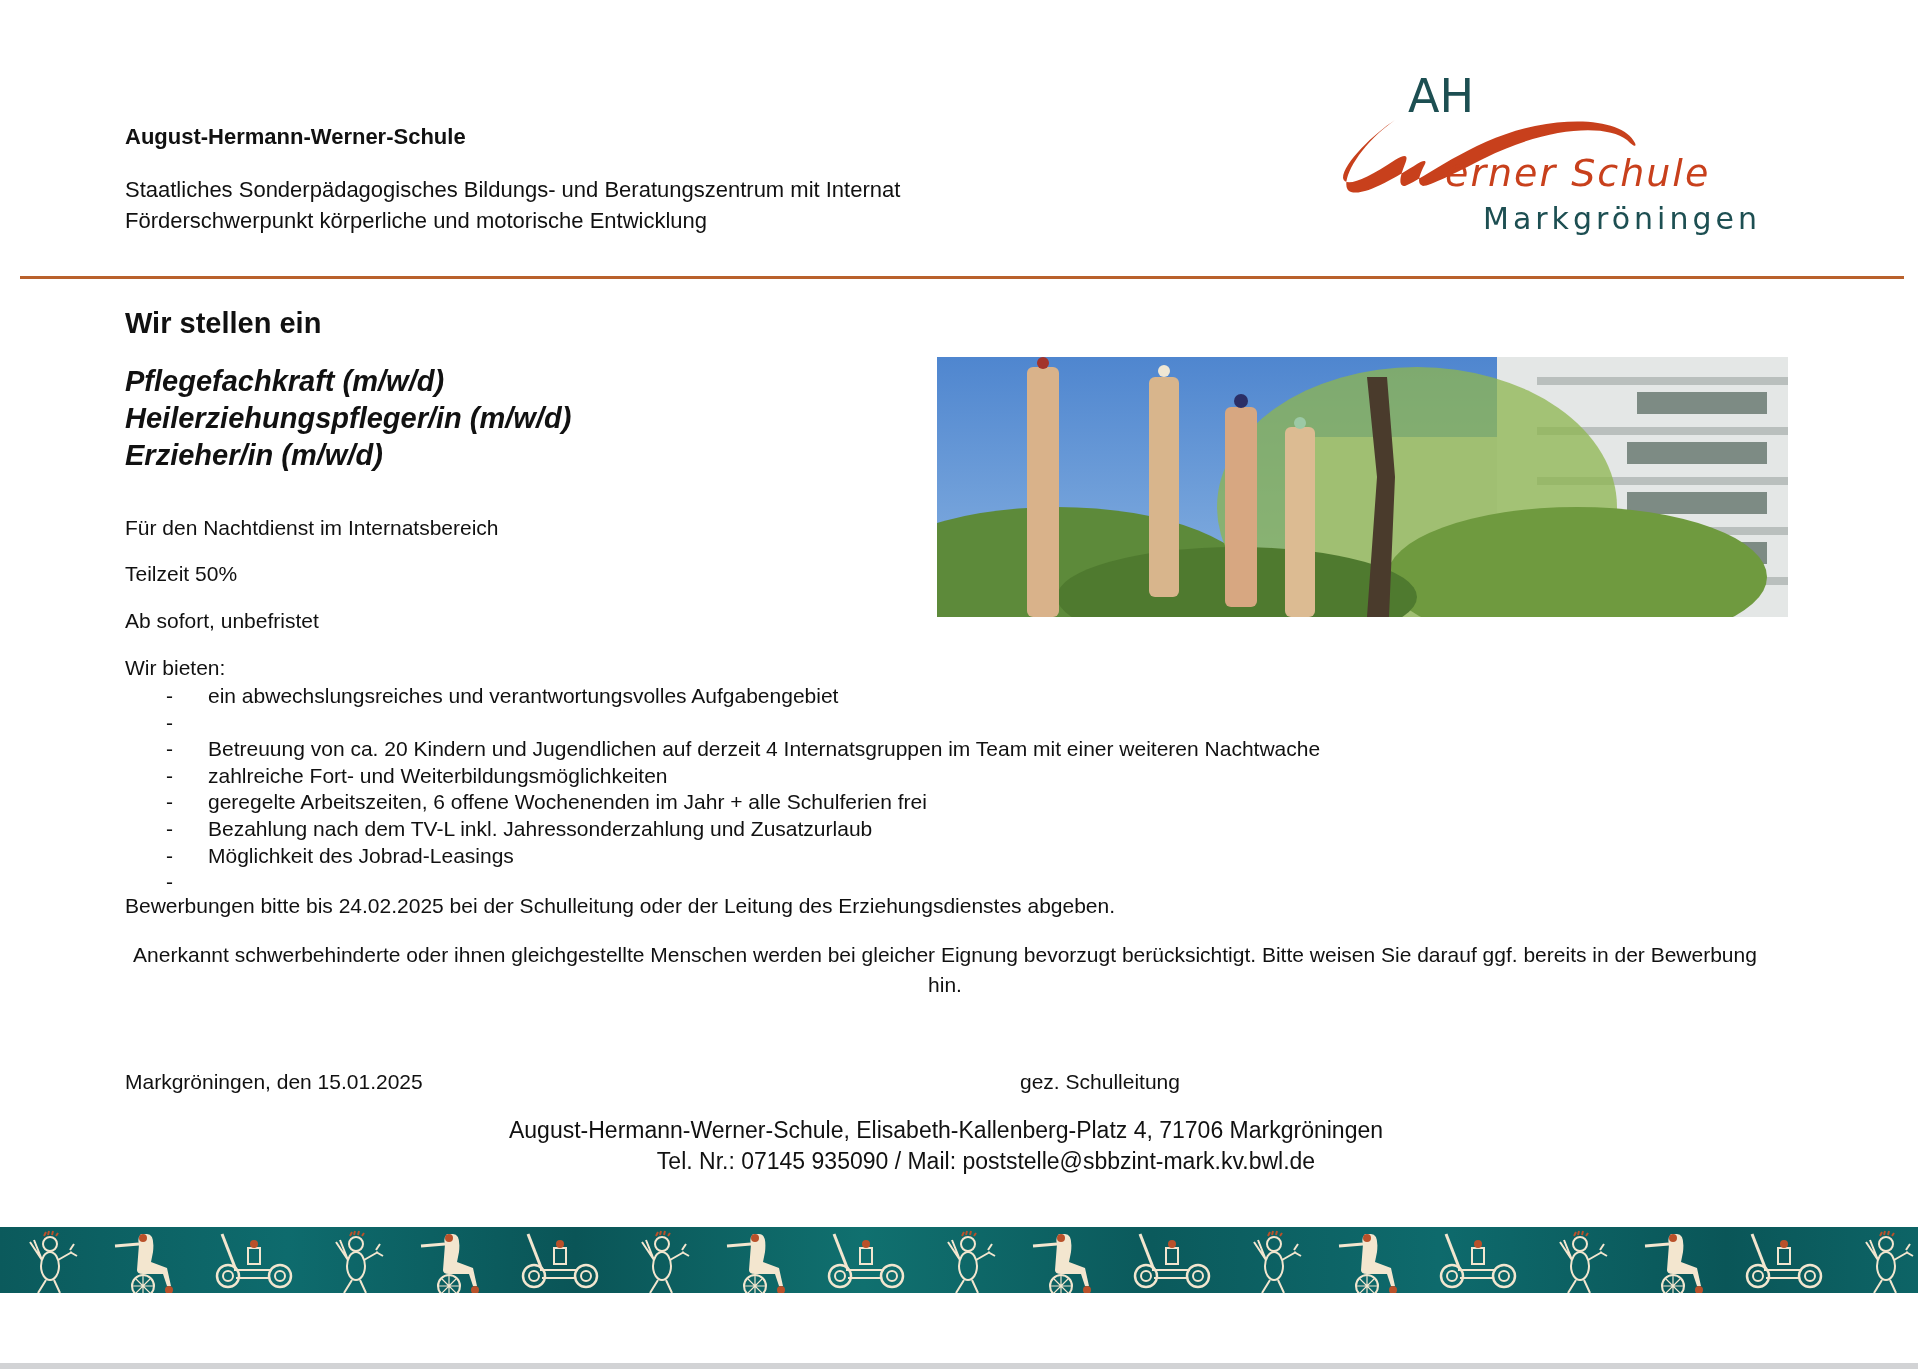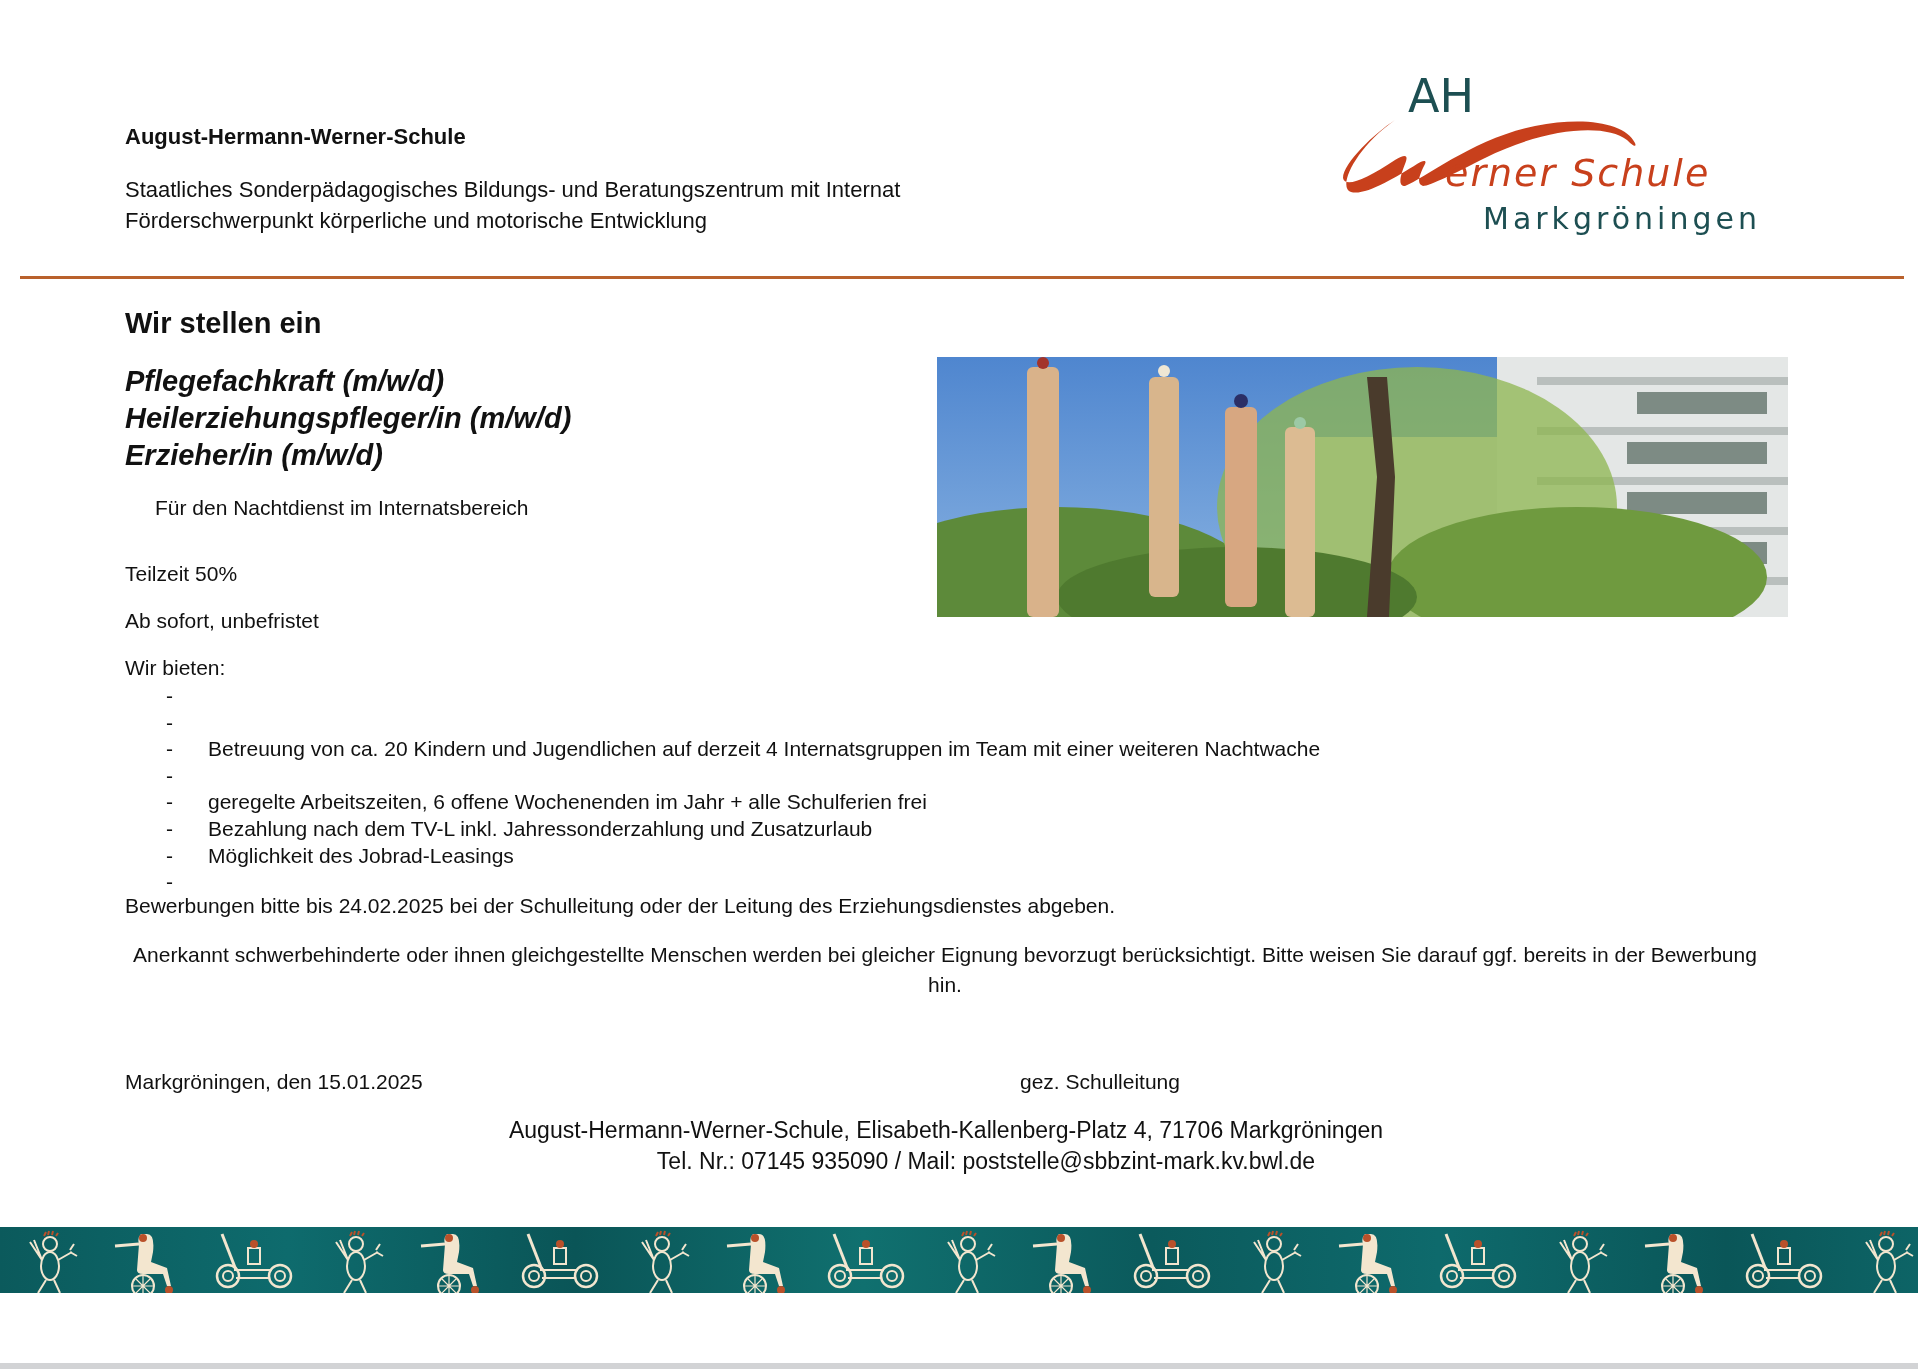--- a/index.html
+++ b/index.html
@@ -21,21 +21,21 @@
   .divider { left: 20px; top: 276px; width: 1884px; height: 3px; background: #b9612c; }
 
   .headline { left: 125px; top: 307px; font-size: 29px; font-weight: bold; }
   .job { left: 125px; font-size: 29px; font-weight: bold; font-style: italic; }
   .job0 { top: 365px; } .job1 { top: 402px; } .job2 { top: 439px; }
 
   .photo { left: 937px; top: 357px; width: 851px; height: 260px; overflow: hidden; background: #5f8fc9; }
   .photo svg { width: 100%; height: 100%; display: block; }
 
   .para { left: 125px; font-size: 21px; }
-  .p0 { top: 496px; margin-left: 30px; } .p1 { top: 562px; } .p2 { top: 609px; } .p3 { top: 656px; }
+  .p0 { top: 516px; } .p1 { top: 562px; } .p2 { top: 609px; } .p3 { top: 656px; }
 
   .benefits { left: 125px; top: 683px; font-size: 21px; margin: 0; padding: 0; list-style: none; }
   .benefits li { position: relative; height: 26.6px; line-height: 26px; padding-left: 83px; white-space: nowrap; }
   .benefits li .dash { position: absolute; left: 41px; top: 0; }
 
   .apply { left: 125px; top: 894px; font-size: 21px; }
   .notice { left: 125px; top: 940px; width: 1640px; font-size: 21px; line-height: 30px; white-space: normal; text-align: center; }
 
   .place-date { left: 125px; top: 1070px; font-size: 21px; }
   .signature { left: 1020px; top: 1070px; font-size: 21px; }
@@ -118,24 +118,24 @@
     </g>
   </svg>
 </div>
 
 <div class="abs para p0">Für den Nachtdienst im Internatsbereich</div>
 <div class="abs para p1">Teilzeit 50%</div>
 <div class="abs para p2">Ab sofort, unbefristet</div>
 <div class="abs para p3">Wir bieten:</div>
 
 <ul class="abs benefits">
-  <li><span class="dash">-</span></li>
+  <li><span class="dash">-</span><span>ein abwechslungsreiches und verantwortungsvolles Aufgabengebiet</span></li>
   <li><span class="dash">-</span></li>
   <li><span class="dash">-</span><span>Betreuung von ca. 20 Kindern und Jugendlichen auf derzeit 4 Internatsgruppen im Team mit einer weiteren Nachtwache</span></li>
-  <li><span class="dash">-</span></li>
+  <li><span class="dash">-</span><span>zahlreiche Fort- und Weiterbildungsmöglichkeiten</span></li>
   <li><span class="dash">-</span><span>geregelte Arbeitszeiten, 6 offene Wochenenden im Jahr + alle Schulferien frei</span></li>
   <li><span class="dash">-</span><span>Bezahlung nach dem TV-L inkl. Jahressonderzahlung und Zusatzurlaub</span></li>
   <li><span class="dash">-</span><span>Möglichkeit des Jobrad-Leasings</span></li>
   <li><span class="dash">-</span><span></span></li>
 </ul>
 
 <div class="abs apply">Bewerbungen bitte bis 24.02.2025 bei der Schulleitung oder der Leitung des Erziehungsdienstes abgeben.</div>
 <div class="abs notice">Anerkannt schwerbehinderte oder ihnen gleichgestellte Menschen werden bei gleicher Eignung bevorzugt berücksichtigt. Bitte weisen Sie darauf ggf. bereits in der Bewerbung hin.</div>
 
 <div class="abs place-date">Markgröningen, den 15.01.2025</div>

